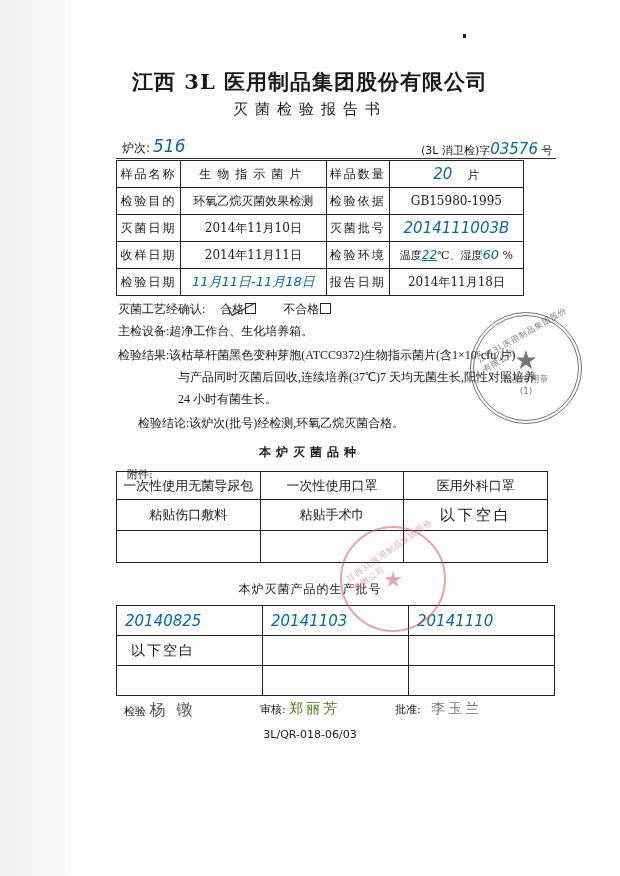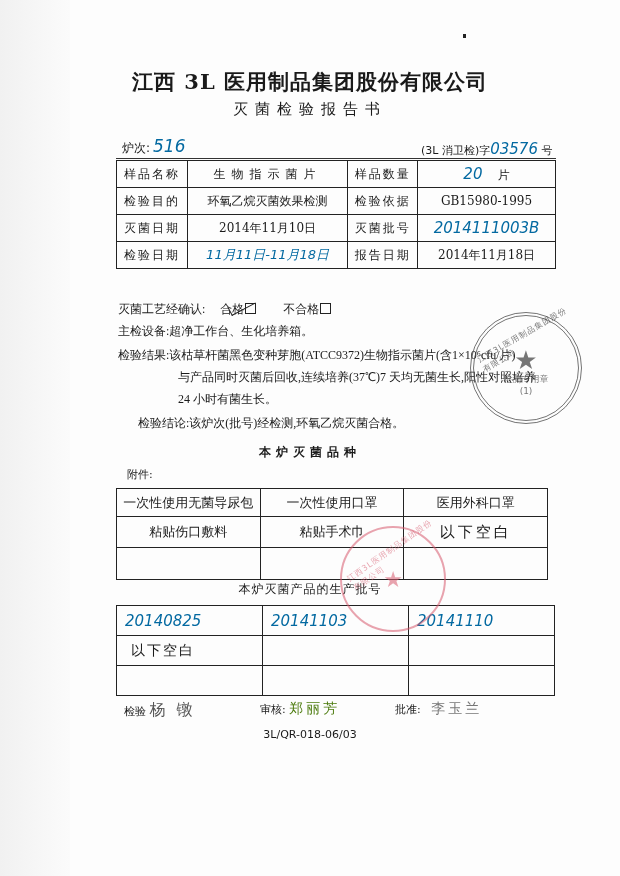--- a/index.html
+++ b/index.html
@@ -34,40 +34,40 @@
   .cert-no .hand { font-size:15px; }
   .head-rule { left:116px; top:158px; width:440px; height:1px; background:#333; }
 
   table.grid {
     position:absolute; border-collapse:collapse;
     font-size:12px; font-family:"DejaVu Serif", serif;
   }
   table.grid td {
     border:1.4px solid #222; text-align:center; padding:0; vertical-align:middle;
   }
-  #info-table { left:116px; top:160px; width:440px; }
+  #info-table { left:116px; top:160px; width:408px; }
   #info-table td { height:26px; }
   #info-table td.lbl { letter-spacing:2px; }
 
   .para { font-size:12px; font-family:Liberation Serif, serif; line-height:22px; }
   .checkbox {
     display:inline-block; width:9px; height:9px; border:1px solid #222;
     vertical-align:-1px; margin-left:1px;
   }
   .check-mark {
     position:absolute; left:232px; top:306px; width:26px; height:9px;
     border-bottom:1.5px solid #222; border-left:1.5px solid #222;
     transform:rotate(-28deg); transform-origin:left bottom;
   }
   .section-title {
     left:0; width:620px; text-align:center; font-size:12px; letter-spacing:5px;
     font-family:"DejaVu Sans", sans-serif; font-weight:bold;
   }
   .attach-label { left:127px; top:467px; font-size:11px; font-family:"DejaVu Sans", sans-serif; }
-  #varieties-table { left:116px; top:488px; width:432px; }
+  #varieties-table { left:116px; top:471px; width:432px; }
   #varieties-table td { font-family:"DejaVu Sans", sans-serif; font-size:13px; width:33%; }
   #varieties-table tr.r0 td { height:27px; }
   #varieties-table tr.r1 td { height:30px; }
   #varieties-table tr.r2 td { height:31px; }
   #batch-table { left:116px; top:605px; width:439px; }
   #batch-table td { height:29px; width:33%; text-align:left; padding-left:8px; }
   #batch-table td .hand { font-size:15px; }
   #batch-table td.blank-note { font-family:"DejaVu Sans", sans-serif; font-size:14px; padding-left:14px; letter-spacing:2px; }
 
   .signrow { top:700px; font-size:11px; font-family:"DejaVu Sans", sans-serif; }
@@ -132,20 +132,26 @@
     <td class="lbl">检验依据</td>
     <td>GB15980-1995</td>
   </tr>
   <tr>
     <td class="lbl">灭菌日期</td>
     <td>2014年11月10日</td>
     <td class="lbl">灭菌批号</td>
     <td class="hand">2014111003B</td>
   </tr>
   <tr>
+    <td class="lbl">收样日期</td>
+    <td>2014年11月11日</td>
+    <td class="lbl">检验环境</td>
+    <td style="font-size:11px"><span>温度</span><span class="hand" style="font-size:12px;text-decoration:underline">22</span><span>℃、湿度</span><span class="hand" style="font-size:13px">60</span> <span>%</span></td>
+  </tr>
+  <tr>
     <td class="lbl">检验日期</td>
     <td class="hand" style="font-size:13px">11月11日-11月18日</td>
     <td class="lbl">报告日期</td>
     <td>2014年11月18日</td>
   </tr>
 </tbody>
   </table>
 
 <div class="abs para" style="left:118px;top:298px;">
   <span>灭菌工艺经确认:</span>

